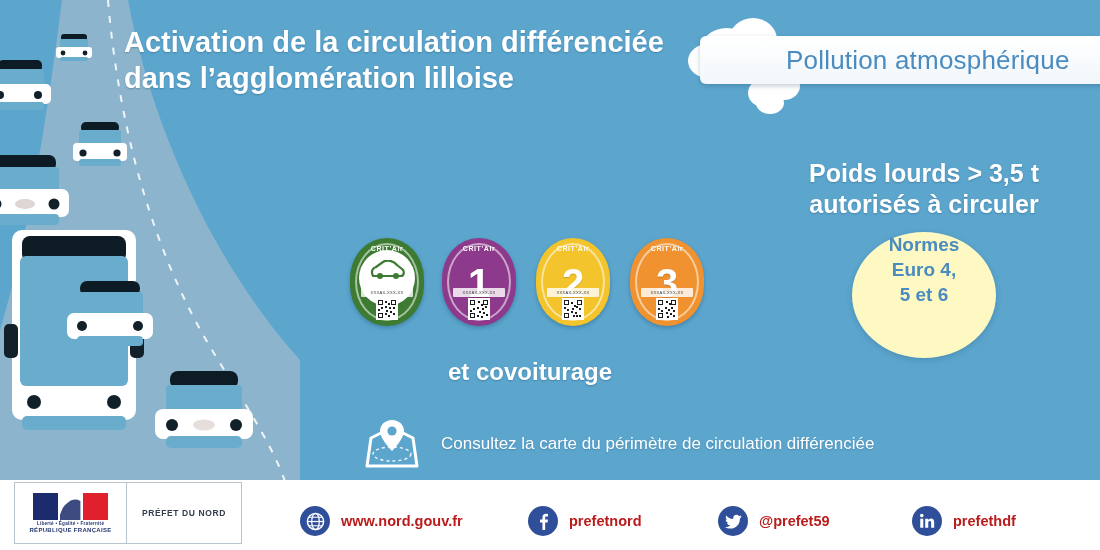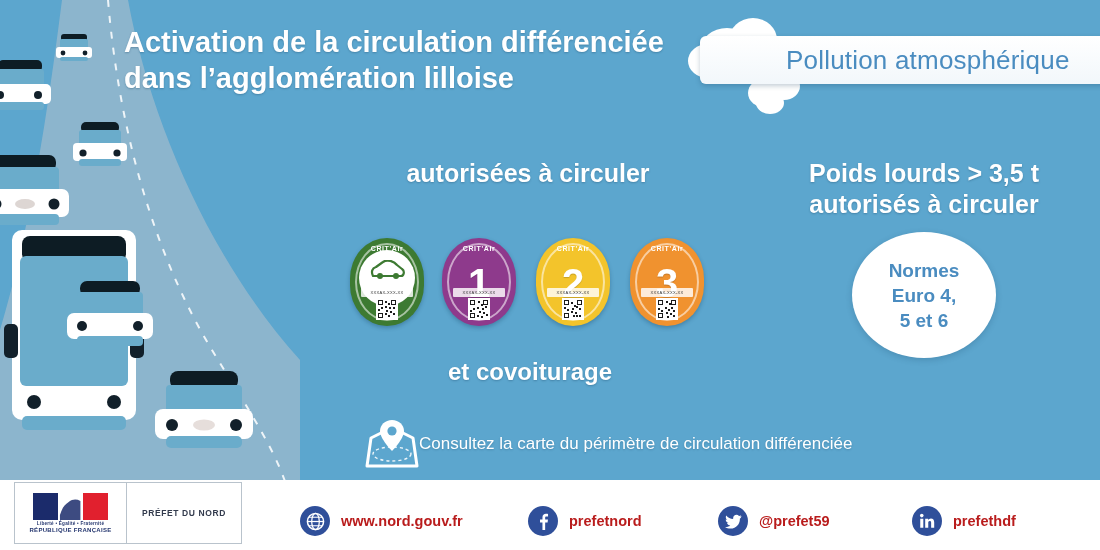--- a/index.html
+++ b/index.html
@@ -76,37 +76,37 @@
   }
   .badge.green .inner-disc {
     position:absolute; left:9px; top:12px; width:56px; height:56px;
     background:#ffffff; border-radius:50%;
   }
   .badge.green .carglyph { position:absolute; left:20px; top:22px; }
 
   
   .euro {
     position:absolute; left:852px; top:232px; width:144px; height:126px;
-    background:#ffffff; border-radius:50%;
-    display:flex; align-items:center; justify-content:center;
+    background:#fef9c3; border-radius:50%;
+    display:flex; justify-content:center;
     box-shadow:0 2px 6px rgba(20,60,90,.22);
   }
   .euro span {
     color:#4a8cc0; font-size:19px; line-height:25px; font-weight:bold; text-align:center;
   }
 
   
   .covoit {
     position:absolute; left:380px; top:358px; width:300px; text-align:center;
     color:#ffffff; font-size:24px; font-weight:bold;
     text-shadow:0 1px 2px rgba(25,70,100,.35);
   }
 
   
-  .maprow { position:absolute; left:365px; top:418px; display:flex; align-items:center; }
+  .maprow { position:absolute; left:365px; top:418px; display:flex; align-items:center; gap:22px; }
   .maprow .txt { color:#ffffff; font-size:17px; text-shadow:0 1px 2px rgba(25,70,100,.3); }
 
   
   .footer {
     position:absolute; left:0; bottom:0; width:1100px; height:70px;
     background:#ffffff;
   }
   .logo-box {
     position:absolute; left:14px; bottom:6px; width:228px; height:62px;
     background:#ffffff; border:1px solid #b9c3cc; display:flex;
@@ -222,21 +222,20 @@
   <div class="banner" style="left:700px;top:36px;width:408px;height:48px;">
     <span>Pollution atmosphérique</span>
   </div>
 
   <div class="headline">
     <div class="l1"><span>Activation de la </span><span>circulation différenciée</span></div>
     <div>dans l’agglomération lilloise</div>
   </div>
 
   <div class="sec-head" style="left:378px;top:158px;width:300px;">
-    <div>autorisées à circuler</div>
   </div>
 
   <div class="badges">
 
     <div class="badge green" id="b0" style="left: 2px; top: 0px; background: rgb(61, 122, 50);">
       <div class="ring"></div>
       <div class="crit">CRIT'Air</div>
       <div class="inner-disc"></div>
       <svg class="carglyph" width="36" height="20" viewBox="0 0 36 20">
         <path d="M3 16 C1 12 2 8 6 7 L13 2 C17 -1 24 1 27 5 L32 9 C35 11 34 16 31 16 Z" fill="none" stroke="#3d7a32" stroke-width="2.2" stroke-linejoin="round"></path>

